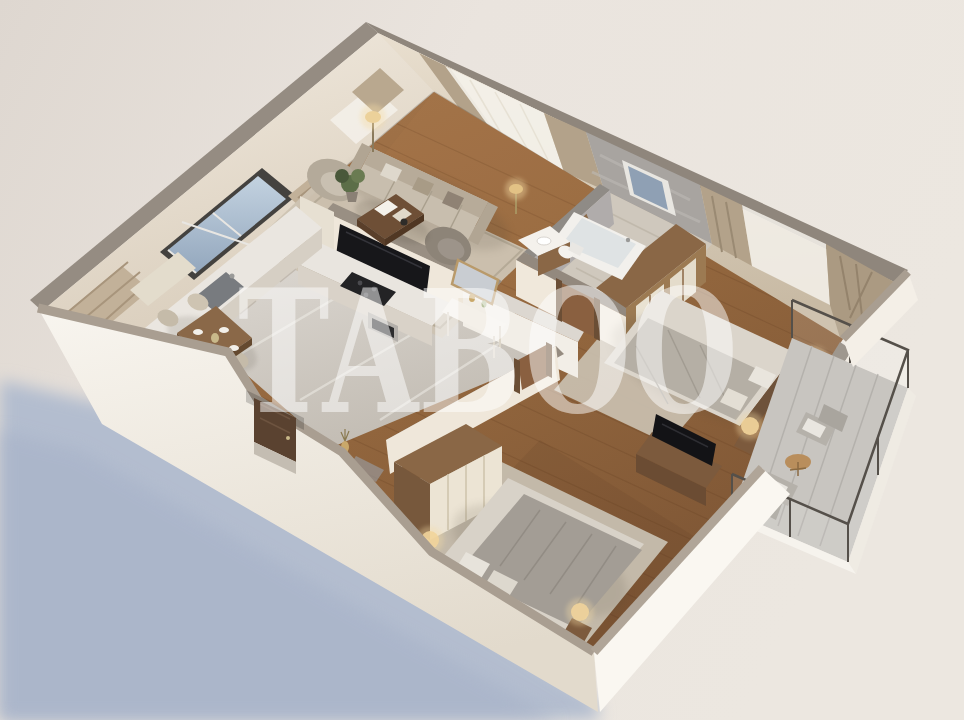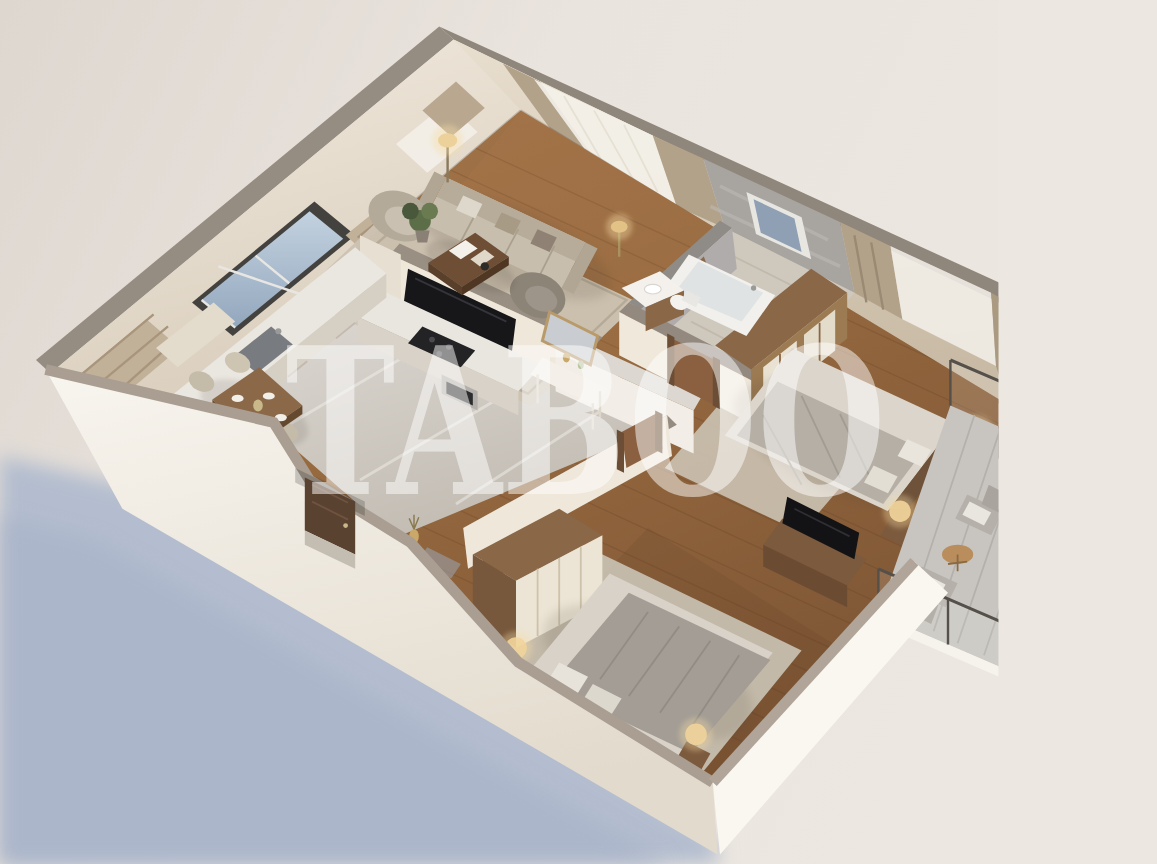--- a/index.html
+++ b/index.html
@@ -1,16 +1,16 @@
 <!DOCTYPE html>
 <html><head>
 <meta charset="utf-8">
 <style>
   html,body{margin:0;padding:0;background:#ece7e1;}
-  .stage{position:relative;width:832px;height:720px;overflow:hidden;
+  .stage{position:relative;width:964px;height:720px;overflow:hidden;
          font-family:"DejaVu Sans",sans-serif;}
   svg{display:block;}
   .wm{font-family:"DejaVu Serif","Liberation Serif",serif;font-weight:bold;}
 </style>
 </head>
 <body>
 
 <div class="stage">
 <svg width="964" height="720" viewBox="0 0 964 720">
   <defs>

